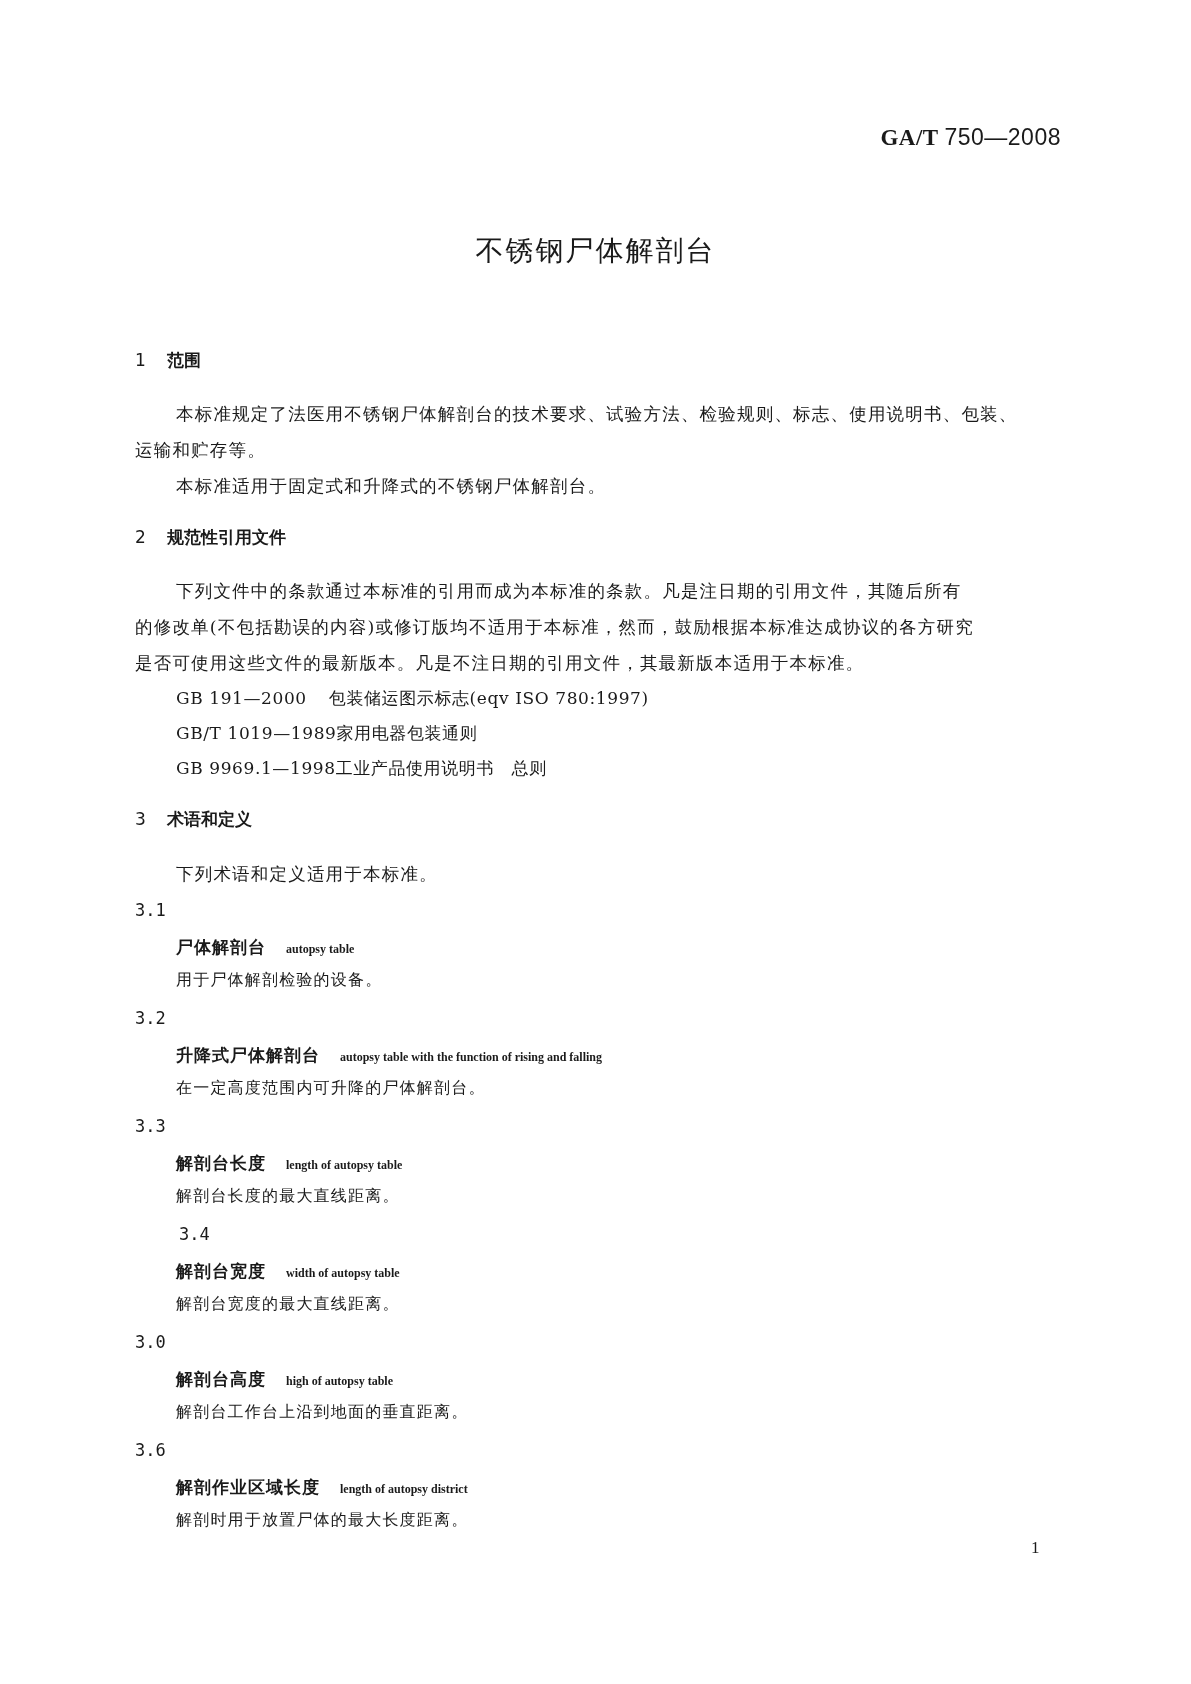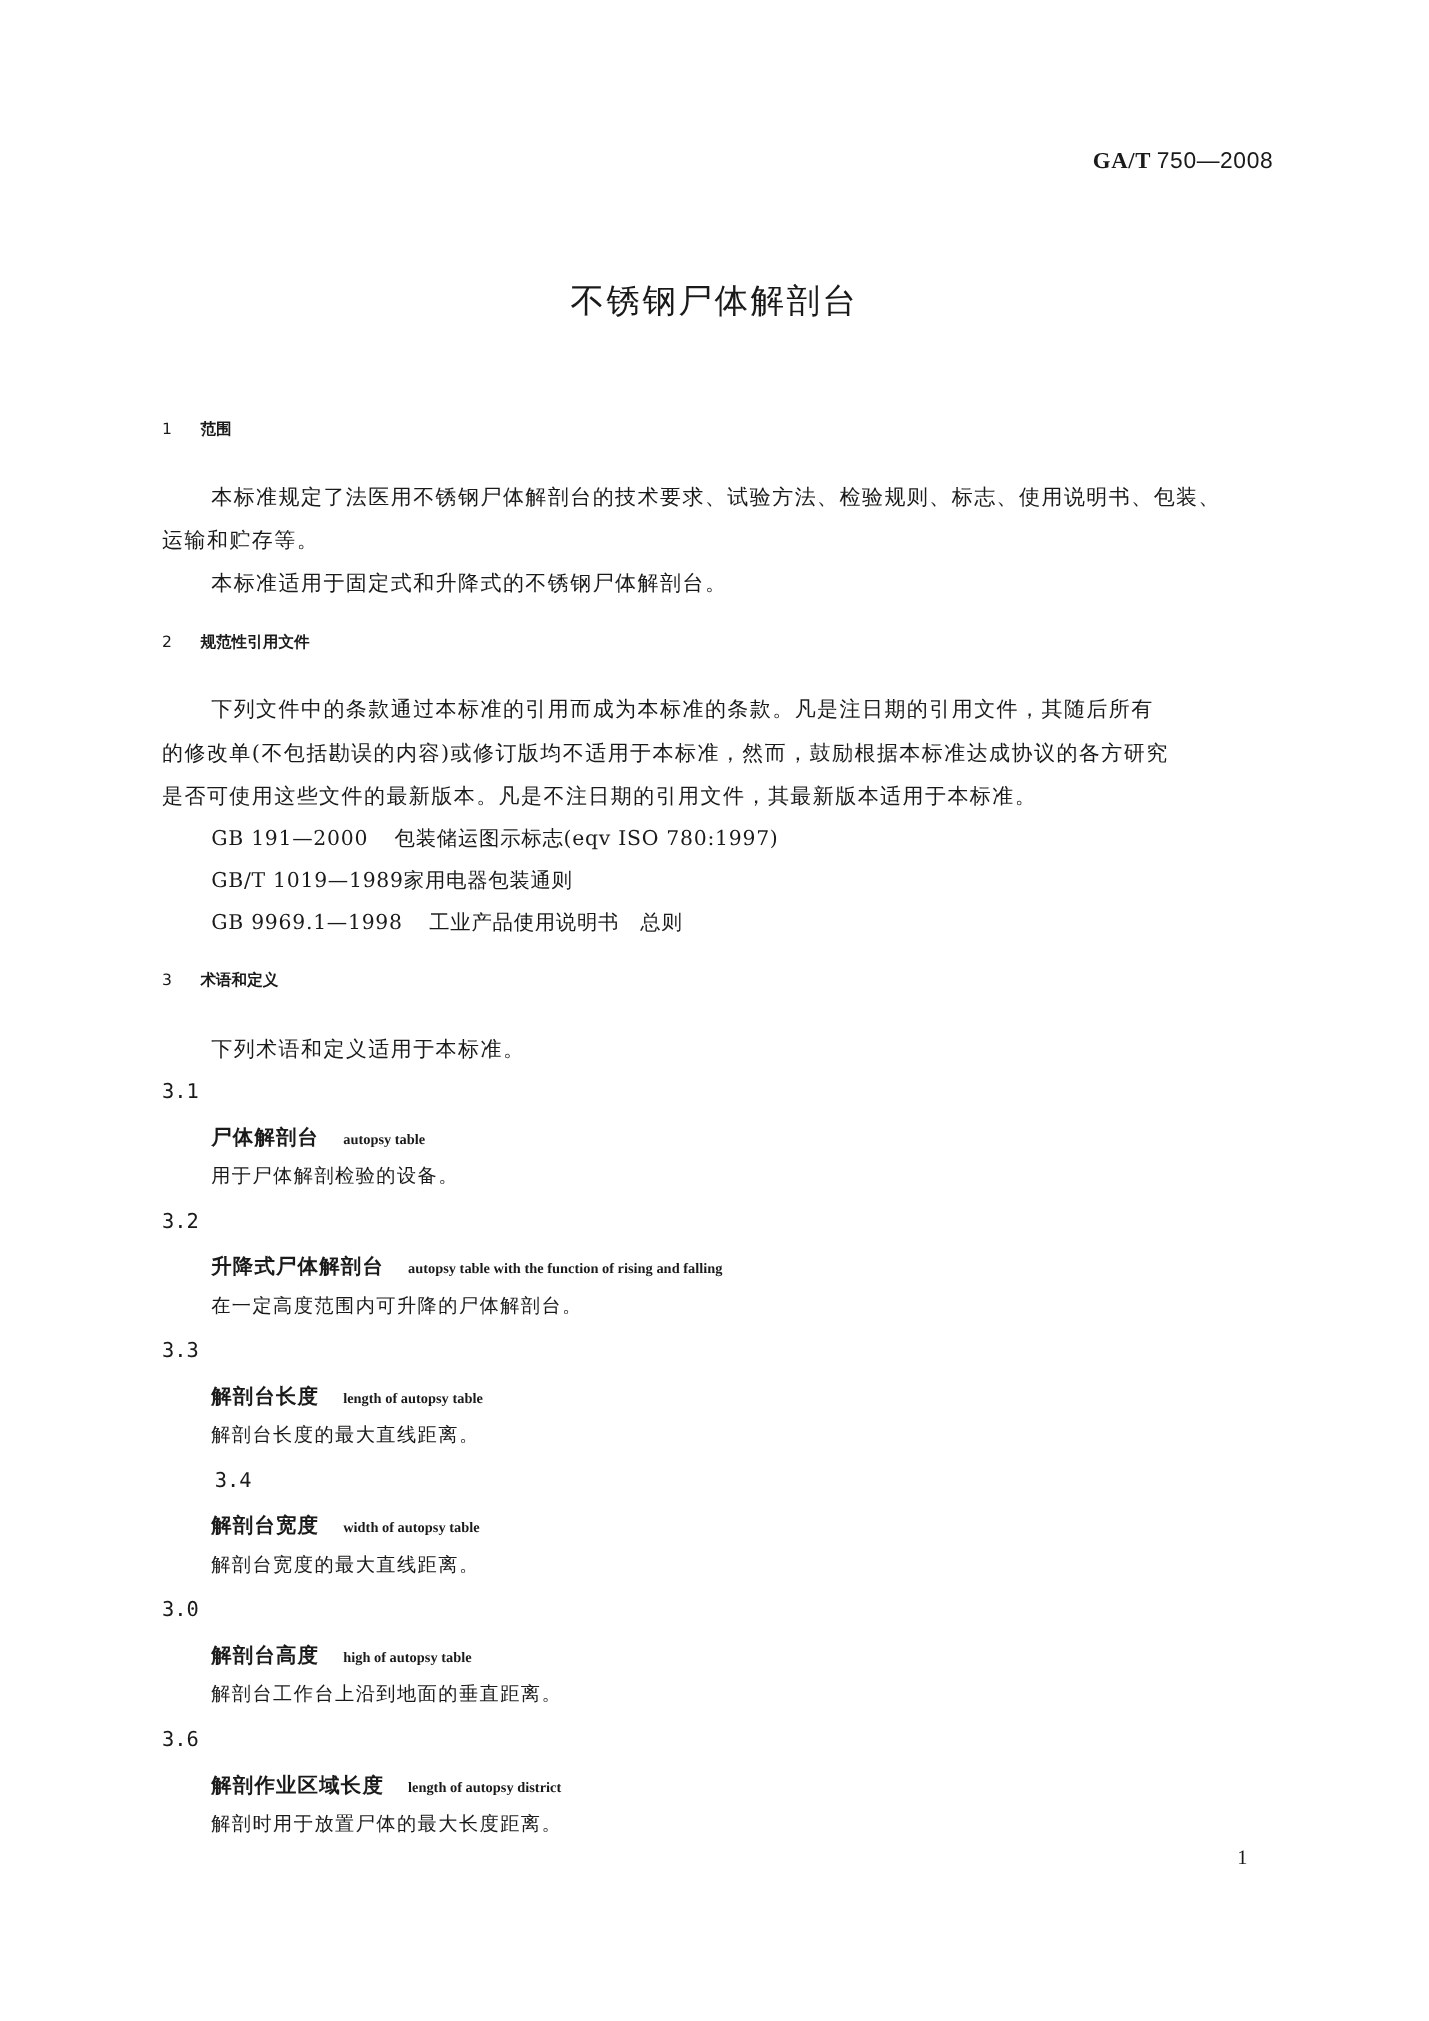--- a/index.html
+++ b/index.html
@@ -3,30 +3,30 @@
   <meta charset="utf-8">
   <style>
     html, body { margin: 0; padding: 0; background: #ffffff; }
     body {
       width: 1191px; height: 1684px; position: relative; overflow: hidden;
       color: #1a1a1a;
       font-family: "DejaVu Serif", "Liberation Serif", serif;
     }
     .abs { position: absolute; white-space: nowrap; }
     .std-code {
-      right: 130px; top: 124px; font-size: 19px; font-weight: bold;
+      right: 130px; top: 124px; font-size: 23px; font-weight: bold;
       font-family: "Liberation Serif", serif; letter-spacing: 0.5px;
     }
     .std-code .num { font-weight: normal; font-family: "Liberation Sans", sans-serif; }
     .doc-title {
       left: 0; width: 1191px; text-align: center; top: 232px;
       font-size: 28px; font-family: "DejaVu Sans", sans-serif; letter-spacing: 2px;
     }
     .sec-head {
-      left: 135px; font-size: 13px; font-weight: bold;
+      left: 135px; font-size: 17px; font-weight: bold;
       font-family: "DejaVu Sans", sans-serif;
     }
     .sec-head .sec-num { display: inline-block; width: 32px; font-weight: normal; }
     .para { left: 135px; font-size: 17.5px; letter-spacing: 1.2px; }
     .indent { left: 176px; }
     .ref { left: 176px; font-size: 17px; letter-spacing: 0.6px; }
     .term-num { left: 135px; font-size: 17px; font-family: "DejaVu Sans Mono", monospace; }
     .term-name { left: 176px; font-size: 17px; font-weight: bold; }
     .term-name .zh { font-family: "DejaVu Sans", sans-serif; letter-spacing: 1px; }
     .term-name .en { font-family: "Liberation Serif", serif; margin-left: 20px; font-size: 12px; }
@@ -57,21 +57,21 @@
 <div class="abs para" style="top:615px;">的修改单(不包括勘误的内容)或修订版均不适用于本标准，然而，鼓励根据本标准达成协议的各方研究</div>
 <div class="abs para" style="top:651px;">是否可使用这些文件的最新版本。凡是不注日期的引用文件，其最新版本适用于本标准。</div>
 
 <div class="abs ref" style="top:687px;">
   <span>GB 191—2000</span><span style="margin-left:22px;">包装储运图示标志(eqv ISO 780:1997)</span>
 </div>
 <div class="abs ref" style="top:722px;">
   <span>GB/T 1019—1989</span><span style="">家用电器包装通则</span>
 </div>
 <div class="abs ref" style="top:757px;">
-  <span>GB 9969.1—1998</span><span style="margin-left:22px;">工业产品使用说明书　总则</span>
+  <span>GB 9969.1—1998</span><span style="">工业产品使用说明书　总则</span>
 </div>
 
 <div class="abs sec-head" style="top:808px;">
   <span class="sec-num">3</span><span>术语和定义</span>
 </div>
 <div class="abs para indent" style="top:862px;">下列术语和定义适用于本标准。</div>
 
 <div class="abs term-num" style="top:900px;">3.1</div>
 <div class="abs term-name" style="top:936px;">
   <span class="zh">尸体解剖台</span><span class="en">autopsy table</span>

